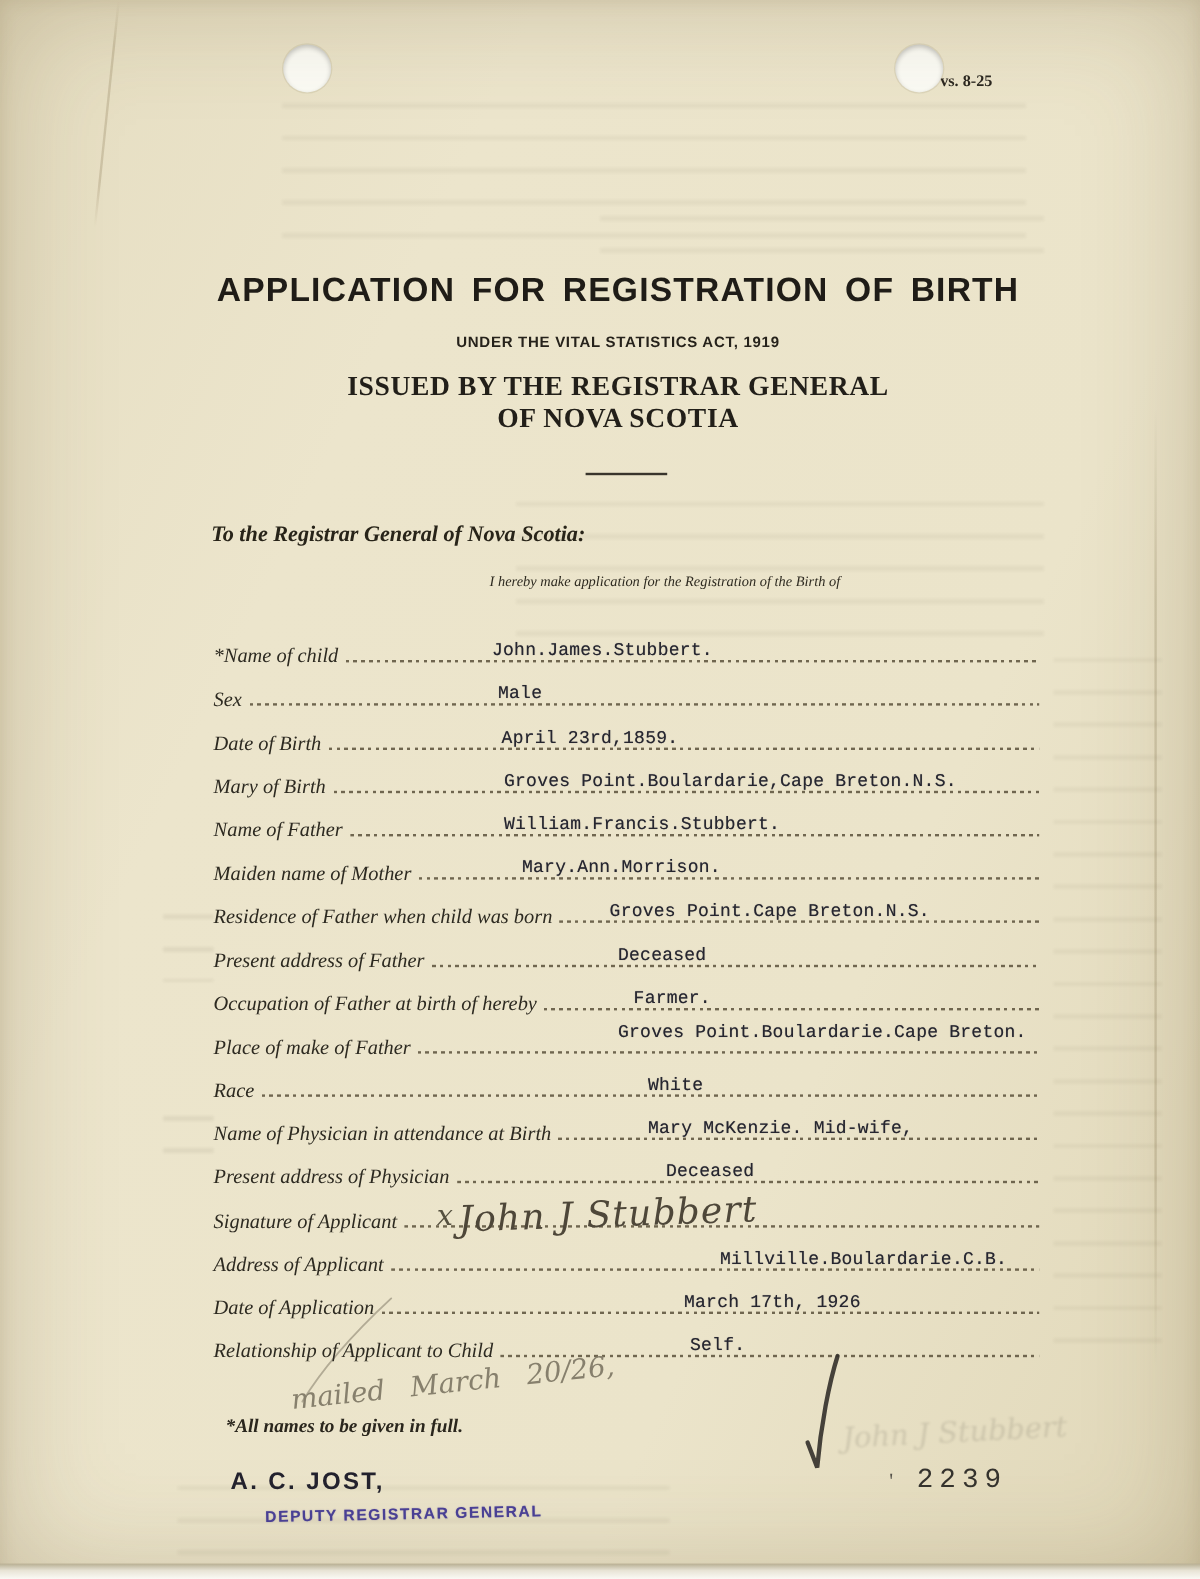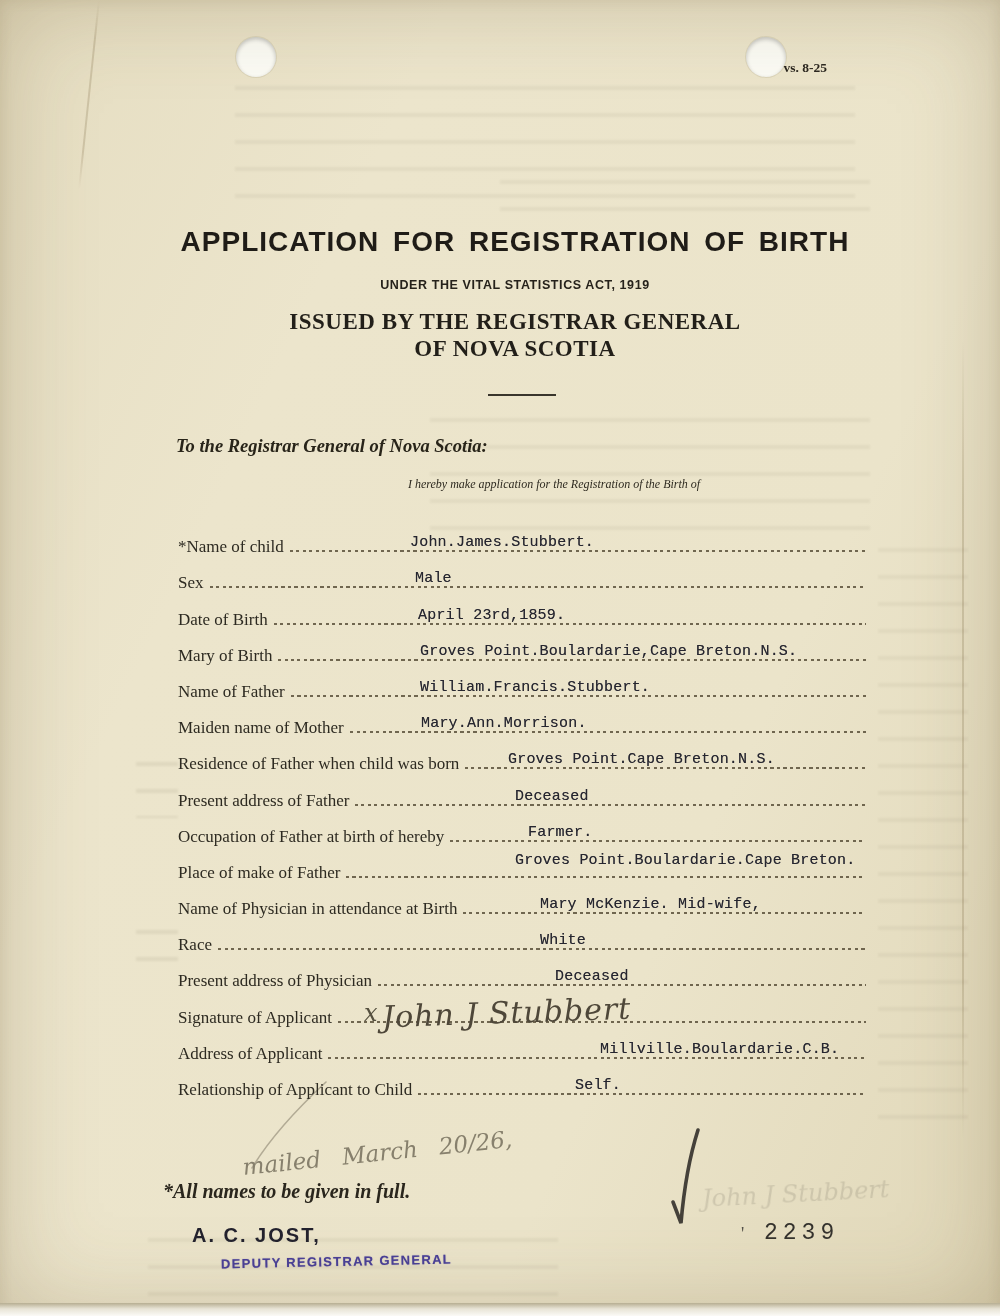--- a/index.html
+++ b/index.html
@@ -35,34 +35,34 @@
     font-weight:700;font-size:23px;line-height:27px;letter-spacing:.5px;color:#221f19;}
   .rule{position:absolute;top:394px;left:488px;width:68px;height:2px;background:#39352c;z-index:3;}
 
   .salutation{position:absolute;top:436px;left:176px;z-index:3;
     font-style:italic;font-weight:700;font-size:18.5px;color:#282419;}
   .statement{position:absolute;top:477px;left:408px;z-index:3;
     font-style:italic;font-size:12px;color:#2e2a20;}
 
   .form{position:absolute;top:524px;left:178px;width:690px;z-index:3;}
   .row{display:flex;align-items:flex-end;height:36.2px;position:relative;}
-  .flabel{font-size:17px;line-height:1;color:#2d2a21;padding-bottom:5px;white-space:nowrap;}
+  .flabel{font-style:italic;font-size:17px;line-height:1;color:#2d2a21;padding-bottom:5px;white-space:nowrap;}
   .dots{flex:1;height:2px;margin:0 2px 8px 6px;
     background:repeating-linear-gradient(90deg,rgba(90,80,58,.85) 0 3px,transparent 3px 6.5px);}
   .fvalue{position:absolute;bottom:9px;white-space:nowrap;z-index:2;
     font-family:"Liberation Mono","DejaVu Sans Mono",monospace;font-size:15px;letter-spacing:.2px;
     color:#26262f;text-shadow:0 0 .6px rgba(25,25,45,.55);}
   .fvalue.script{font:italic 30px "DejaVu Serif",serif;letter-spacing:1px;color:#4e4739;
     bottom:1px;transform:rotate(-2deg);text-shadow:none;}
   .sigmark{position:absolute;bottom:4px;font:italic 24px "DejaVu Serif",serif;color:#55503f;z-index:2;}
 
   .mailed{position:absolute;top:1140px;left:242px;z-index:3;white-space:nowrap;
     font:italic 23px "DejaVu Serif",serif;color:#87806d;transform:rotate(-6deg);word-spacing:14px;}
-  .footnote{position:absolute;top:1180px;left:163px;z-index:3;
-    font-style:italic;font-weight:700;font-size:20px;color:#2a261d;}
+  .footnote{position:absolute;top:1180px;left:188px;z-index:3;
+    font-style:italic;font-weight:700;font-size:16px;color:#2a261d;}
   .jost{position:absolute;top:1224px;left:192px;z-index:3;
     font-family:"Liberation Sans",sans-serif;font-weight:700;font-size:20px;letter-spacing:2px;color:#23222e;}
   .stamp{position:absolute;top:1254px;left:221px;z-index:3;white-space:nowrap;
     font-family:"Liberation Sans",sans-serif;font-weight:700;font-size:13px;letter-spacing:1.3px;
     color:rgba(66,56,150,.92);transform:rotate(-1.2deg);text-shadow:0 0 1px rgba(66,56,150,.55);}
   .filenum{position:absolute;top:1220px;left:764px;z-index:3;
     font-family:"Liberation Mono","DejaVu Sans Mono",monospace;font-size:23px;letter-spacing:5px;color:#35332e;}
   .tick{position:absolute;top:1224px;left:741px;z-index:3;font-size:18px;color:#55524a;}
 
   .check{position:absolute;top:1124px;left:666px;z-index:3;}
@@ -123,21 +123,21 @@
       <span class="fvalue" style="left:242px">Groves Point.Boulardarie,Cape Breton.N.S.</span>
     </div>
     <div class="row">
       <span class="flabel">Name of Father</span>
         <span class="dots"></span>
       <span class="fvalue" style="left:242px">William.Francis.Stubbert.</span>
     </div>
     <div class="row">
       <span class="flabel">Maiden name of Mother</span>
         <span class="dots"></span>
-      <span class="fvalue" style="left:243px">Mary.Ann.Morrison.</span>
+      <span class="fvalue" style="left:257px">Mary.Ann.Morrison.</span>
     </div>
     <div class="row">
       <span class="flabel">Residence of Father when child was born</span>
         <span class="dots"></span>
       <span class="fvalue" style="left:330px">Groves Point.Cape Breton.N.S.</span>
     </div>
     <div class="row">
       <span class="flabel">Present address of Father</span>
         <span class="dots"></span>
       <span class="fvalue" style="left:337px">Deceased</span>
@@ -146,44 +146,49 @@
       <span class="flabel">Occupation of Father at birth of hereby</span>
         <span class="dots"></span>
       <span class="fvalue" style="left:350px">Farmer.</span>
     </div>
     <div class="row">
       <span class="flabel">Place of make of Father</span>
         <span class="dots"></span>
       <span class="fvalue" style="left:337px;bottom:17px">Groves Point.Boulardarie.Cape Breton.</span>
     </div>
     <div class="row">
+      <span class="flabel">Race</span>
+        <span class="dots"></span>
+      <span class="fvalue" style="left:362px">White</span>
+    </div>
+    <div class="row">
       <span class="flabel">Name of Physician in attendance at Birth</span>
         <span class="dots"></span>
       <span class="fvalue" style="left:362px">Mary McKenzie. Mid-wife,</span>
-    </div>
-    <div class="row">
-      <span class="flabel">Race</span>
-        <span class="dots"></span>
-      <span class="fvalue" style="left:362px">White</span>
     </div>
     <div class="row">
       <span class="flabel">Present address of Physician</span>
         <span class="dots"></span>
       <span class="fvalue" style="left:377px">Deceased</span>
     </div>
     <div class="row">
       <span class="flabel">Signature of Applicant</span>
         <span class="dots"></span>
       <span class="sigmark" style="left:186px">x</span>
       <span class="fvalue script" style="left:204px">John J Stubbert</span>
     </div>
     <div class="row">
       <span class="flabel">Address of Applicant</span>
         <span class="dots"></span>
       <span class="fvalue" style="left:422px">Millville.Boulardarie.C.B.</span>
+    </div>
+    <div class="row">
+      <span class="flabel">Date of Application</span>
+        <span class="dots"></span>
+      <span class="fvalue" style="left:392px">March 17th, 1926</span>
     </div>
     <div class="row">
       <span class="flabel">Relationship of Applicant to Child</span>
         <span class="dots"></span>
       <span class="fvalue" style="left:397px">Self.</span>
     </div>
   </div>
 
   <svg class="flourish" width="86" height="96" viewBox="0 0 86 96">
     <path d="M80 4 C52 30 24 60 6 90" fill="none" stroke="#948c78" stroke-width="1.6" opacity=".65" stroke-linecap="round"></path>

